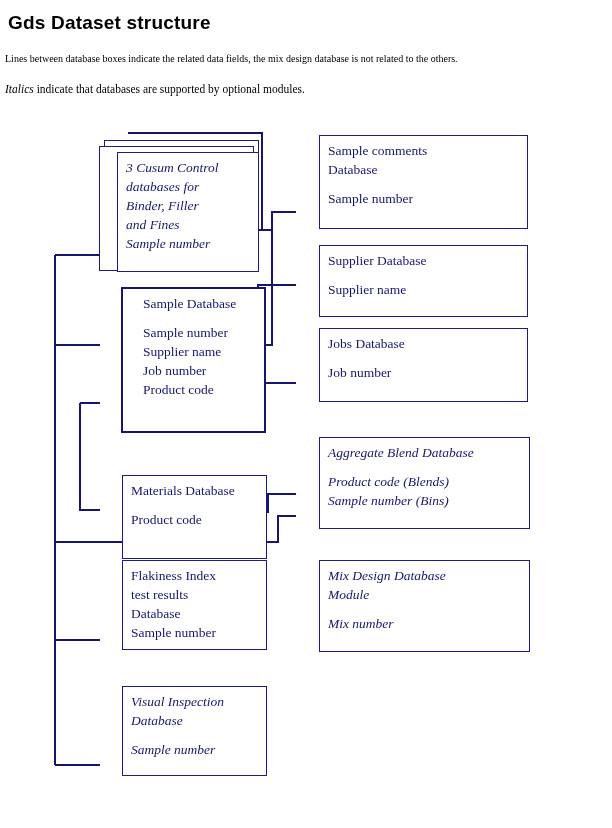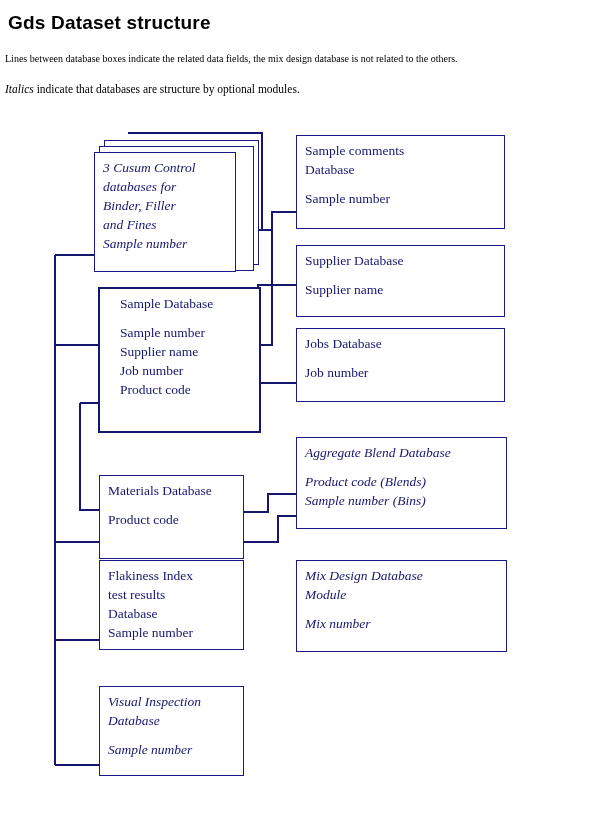--- a/index.html
+++ b/index.html
@@ -66,20 +66,21 @@
   .box {
     position: absolute;
     box-sizing: border-box;
     border: 1px solid #1a1a8c;
     background: #ffffff;
     color: #16166e;
     font-family: "Liberation Serif", serif;
     font-size: 13.5px;
     line-height: 19px;
     padding: 5px 8px 4px 8px;
+    margin-left: 23px;
   }
   .box.thick {
     border-width: 2px;
     border-color: #16166e;
   }
   .box .it { font-style: italic; }
   .box .gap { display: block; height: 10px; }
 
   .stack-shadow {
     position: absolute;
@@ -90,21 +91,21 @@
 </style>
 </head>
 <body>
 
 <div id="page">
 
   <div class="title">Gds Dataset structure</div>
 
   <div class="legend">Lines between database boxes indicate the related data fields, the mix design database is not related to the others.</div>
 
-  <div class="legend-line2"><span>Italics</span><span class="norm"> indicate that databases are structure by optional modules.</span></div>
+  <div class="legend-line2"><span>Italics</span><span class="norm"> indicate that databases are supported by optional modules.</span></div>
 
   <svg class="wires" viewBox="0 0 612 828">
     <g fill="none" stroke="#16166e" stroke-width="2">
 
       <path d="M 55 255 L 55 765"></path>
       <path d="M 55 255 L 100 255"></path>
       <path d="M 55 345 L 100 345"></path>
       <path d="M 55 765 L 100 765"></path>
       <path d="M 55 640 L 100 640"></path>
 
@@ -130,21 +131,21 @@
   <div class="stack-shadow" style="left:99px; top:146px; width:155px; height:125px;"></div>
 
   <div class="box" style="left:94px; top:152px; width:142px; height:120px;">
     <span class="it">3 Cusum Control</span><br>
     <span class="it">databases for</span><br>
     <span class="it">Binder, Filler</span><br>
     <span class="it">and Fines</span><br>
     <span class="it">Sample number</span>
   </div>
 
-  <div class="box thick" style="left:98px; top:287px; width:163px; height:146px;padding-left:20px;">
+  <div class="box thick" style="left:98px; top:287px; width:145px; height:146px;padding-left:20px;">
     <span>Sample Database</span>
     <span class="gap"></span>
     <span>Sample number</span><br>
     <span>Supplier name</span><br>
     <span>Job number</span><br>
     <span>Product code</span>
   </div>
 
   <div class="box" style="left:99px; top:475px; width:145px; height:84px;">
     <span>Materials Database</span>

